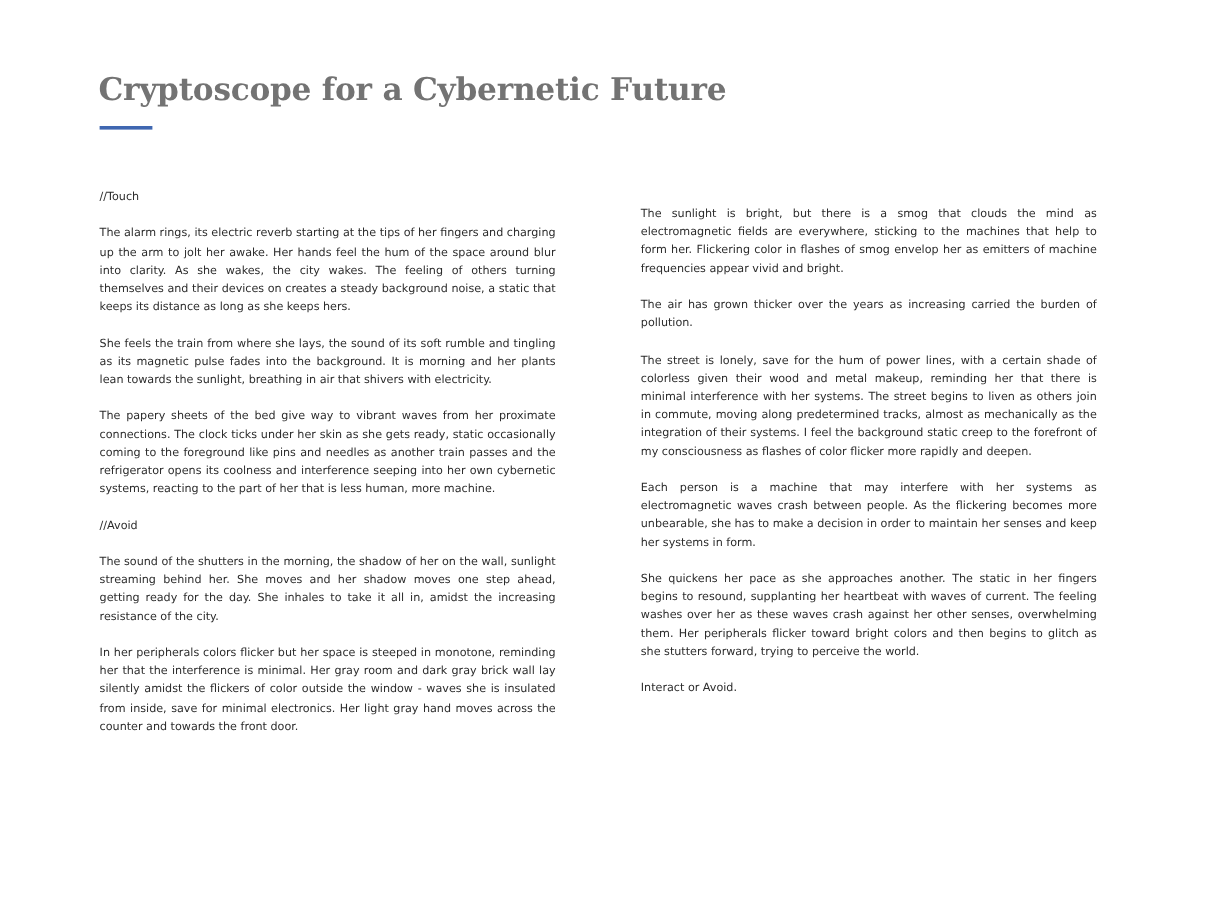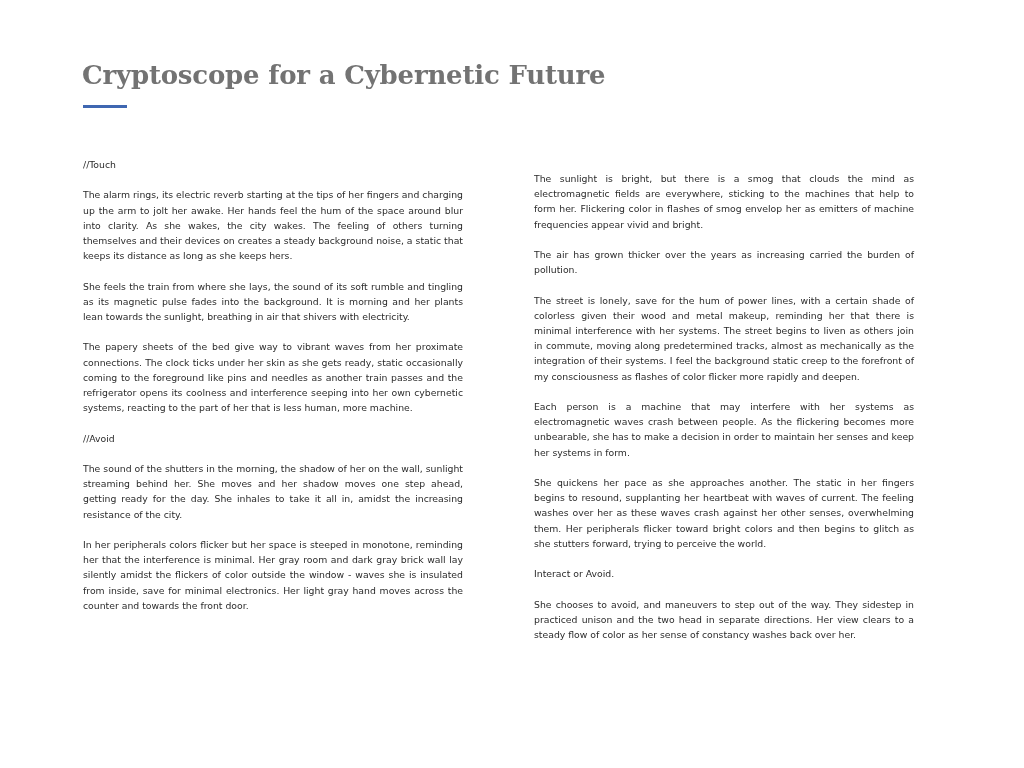--- a/index.html
+++ b/index.html
@@ -67,14 +67,13 @@
   <p>In her peripherals colors flicker but her space is steeped in monotone, reminding her that the interference is minimal. Her gray room and dark gray brick wall lay silently amidst the flickers of color outside the window - waves she is insulated from inside, save for minimal electronics. Her light gray hand moves across the counter and towards the front door.</p>
 </div>
 
 <div class="col col-right">
   <p>The sunlight is bright, but there is a smog that clouds the mind as electromagnetic fields are everywhere, sticking to the machines that help to form her. Flickering color in flashes of smog envelop her as emitters of machine frequencies appear vivid and bright.</p>
   <p>The air has grown thicker over the years as increasing carried the burden of pollution.</p>
   <p>The street is lonely, save for the hum of power lines, with a certain shade of colorless given their wood and metal makeup, reminding her that there is minimal interference with her systems. The street begins to liven as others join in commute, moving along predetermined tracks, almost as mechanically as the integration of their systems. I feel the background static creep to the forefront of my consciousness as flashes of color flicker more rapidly and deepen.</p>
   <p>Each person is a machine that may interfere with her systems as electromagnetic waves crash between people. As the flickering becomes more unbearable, she has to make a decision in order to maintain her senses and keep her systems in form.</p>
   <p>She quickens her pace as she approaches another. The static in her fingers begins to resound, supplanting her heartbeat with waves of current. The feeling washes over her as these waves crash against her other senses, overwhelming them. Her peripherals flicker toward bright colors and then begins to glitch as she stutters forward, trying to perceive the world.</p>
   <p class="heading">Interact or Avoid.</p>
-  <p>She chooses to avoid, and maneuvers to step out of the way. They sidestep in practiced unison and the two head in separate directions. Her view clears to a steady flow of color as her sense of constancy washes back over her.</p>
 </div>
 
 </body></html>

